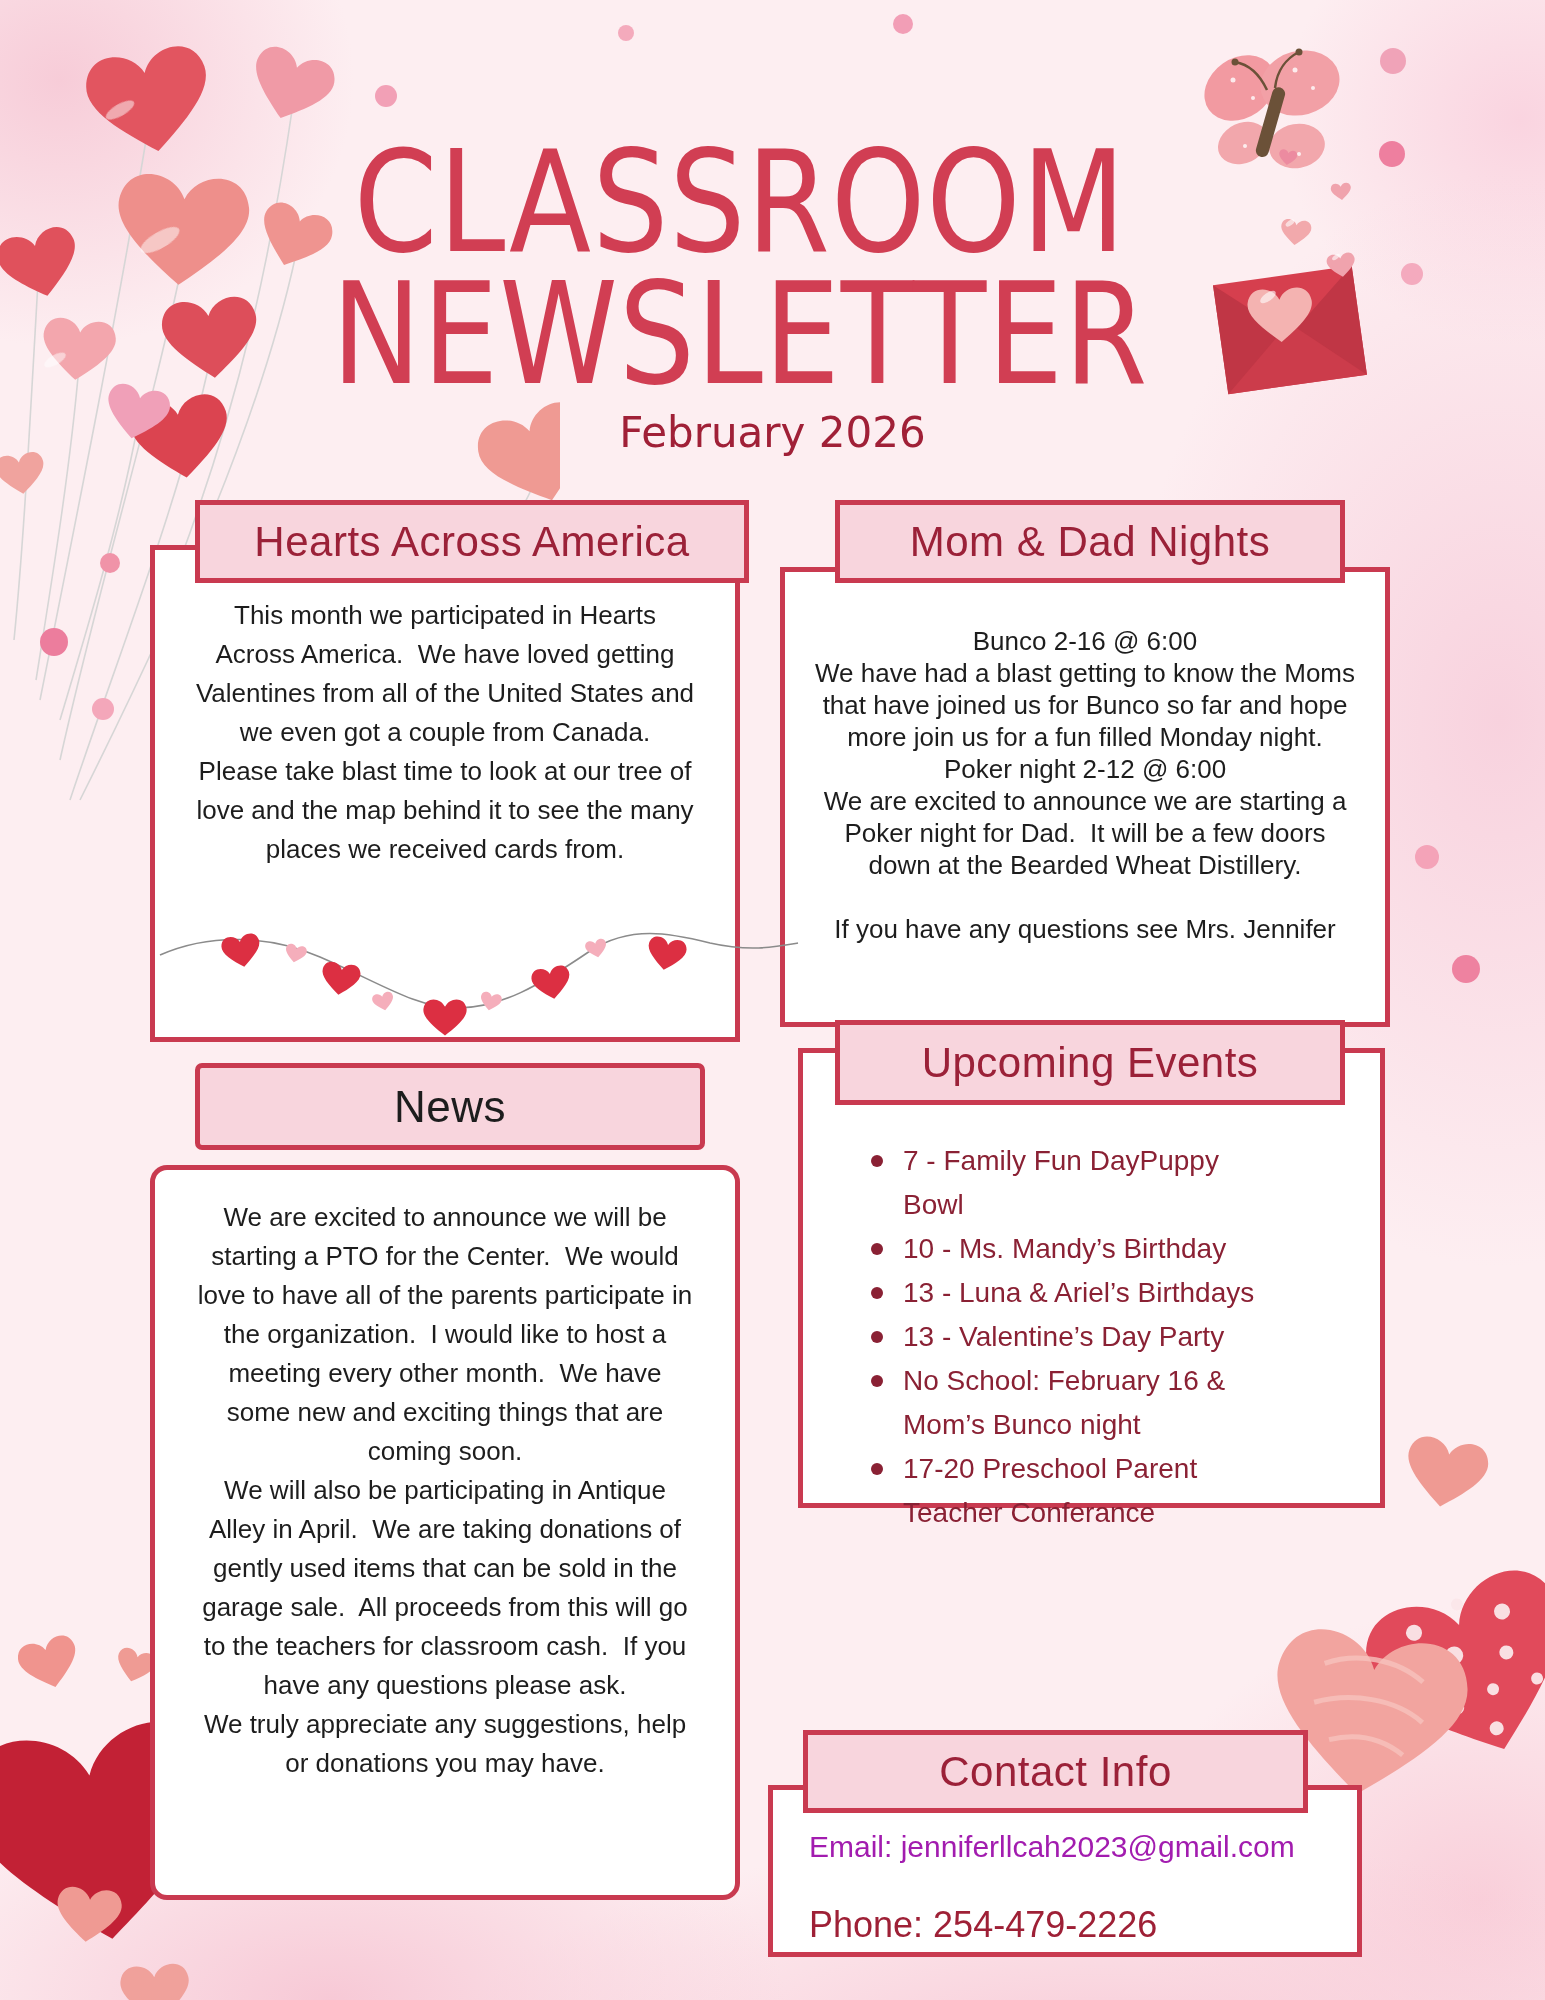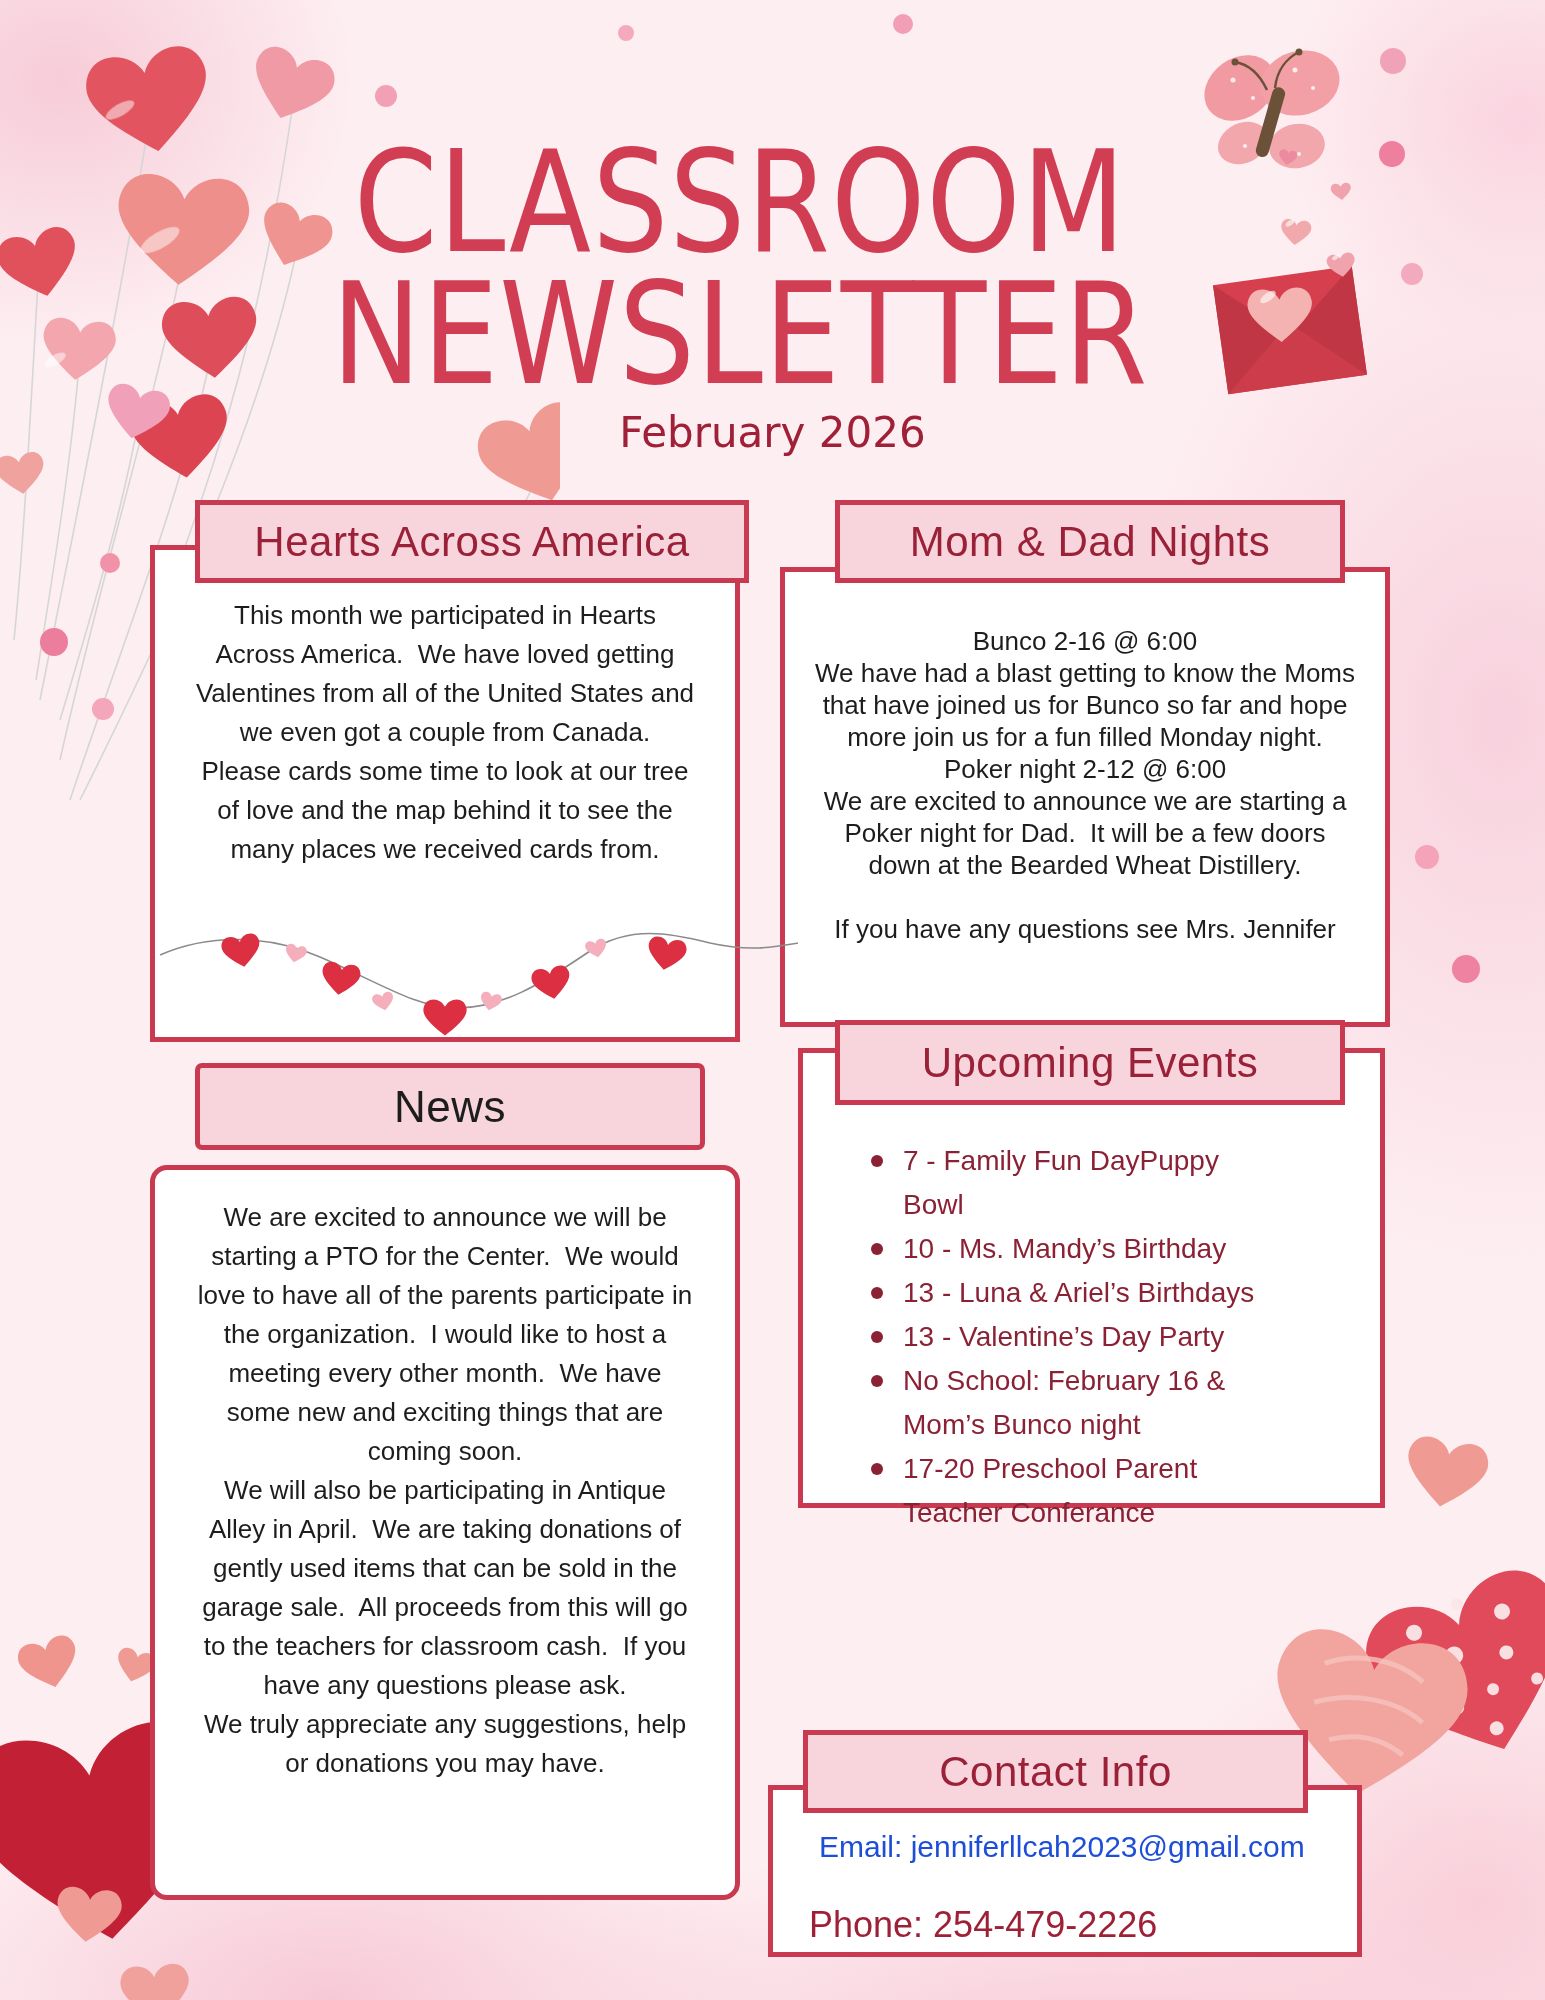--- a/index.html
+++ b/index.html
@@ -38,21 +38,21 @@
     font-size:26px;line-height:32px;}
   #events-hdr{left:835px;top:1020px;width:510px;height:85px;}
   #events-box{left:798px;top:1048px;width:587px;height:460px;padding:86px 20px 0 60px;}
   #events-list{list-style:none;margin:0;padding:0;width:490px;
     font-size:28px;line-height:44px;color:#8a2134;}
   #events-list li{position:relative;padding-left:40px;white-space:pre-wrap;}
   #events-list li::before{content:'';position:absolute;left:8px;top:16px;width:12px;height:12px;
     border-radius:50%;background:#8a2134;}
   #contact-hdr{left:803px;top:1730px;width:505px;height:83px;}
   #contact-box{left:768px;top:1785px;width:594px;height:172px;padding:40px 0 0 36px;}
-  #contact-email{font-size:30px;color:#1d4ed8;margin-bottom:40px;margin-left:10px;}
+  #contact-email{font-size:30px;color:#a21caf;margin-bottom:40px;}
   #contact-phone{font-size:36px;color:#9e2036;}
   
   .deco{position:absolute;z-index:1;}
   #garland{position:absolute;left:150px;top:905px;z-index:3;}
   .dot{position:absolute;border-radius:50%;z-index:1;}
 </style>
 </head>
 <body>
 
 <div id="page">
@@ -180,21 +180,21 @@
   <div class="dot" style="left:92px;top:698px;width:22px;height:22px;background:#f4a7ba"></div>
   <div class="dot" style="left:1415px;top:845px;width:24px;height:24px;background:#f4a3b8"></div>
   <div class="dot" style="left:1452px;top:955px;width:28px;height:28px;background:#ee82a0"></div>
 
   <div id="title1" class="title-line">CLASSROOM</div>
   <div id="title2" class="title-line">NEWSLETTER</div>
   <div id="date">February 2026</div>
 
   <div id="hearts-box" class="content-box">
     <div class="body-text">This month we participated in Hearts Across America.  We have loved getting Valentines from all of the United States and we even got a couple from Canada.
-Please cards some time to look at our tree of love and the map behind it to see the many places we received cards from.</div>
+Please take blast time to look at our tree of love and the map behind it to see the many places we received cards from.</div>
   </div>
   <div id="hearts-hdr" class="hdr">
     <span>Hearts Across America</span>
   </div>
 
   <svg id="garland" width="660" height="140" viewBox="0 0 660 140">
     <path d="M10,50 C60,28 120,30 170,52 C230,78 265,102 305,103 C350,104 390,80 440,46 C480,20 520,28 560,38 C600,47 625,42 648,38" stroke="#8b8b8b" stroke-width="1.6" fill="none"></path>
     <use href="#heartPath" transform="translate(91,43) rotate(-10) scale(1.9)" fill="#dc2f42"></use>
     <use href="#heartPath" transform="translate(146,47) rotate(12) scale(1.05)" fill="#f5aebb"></use>
     <use href="#heartPath" transform="translate(191,71) rotate(8) scale(1.9)" fill="#dc2f42"></use>

